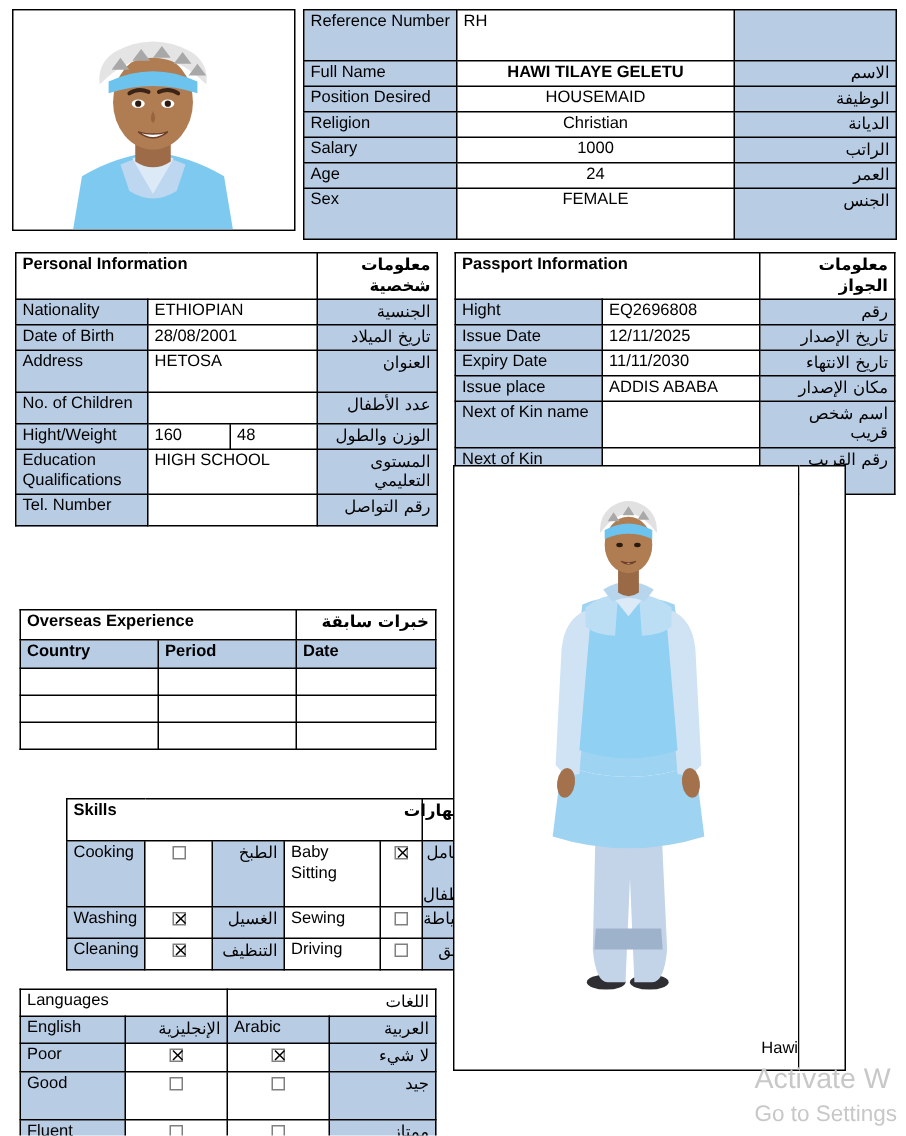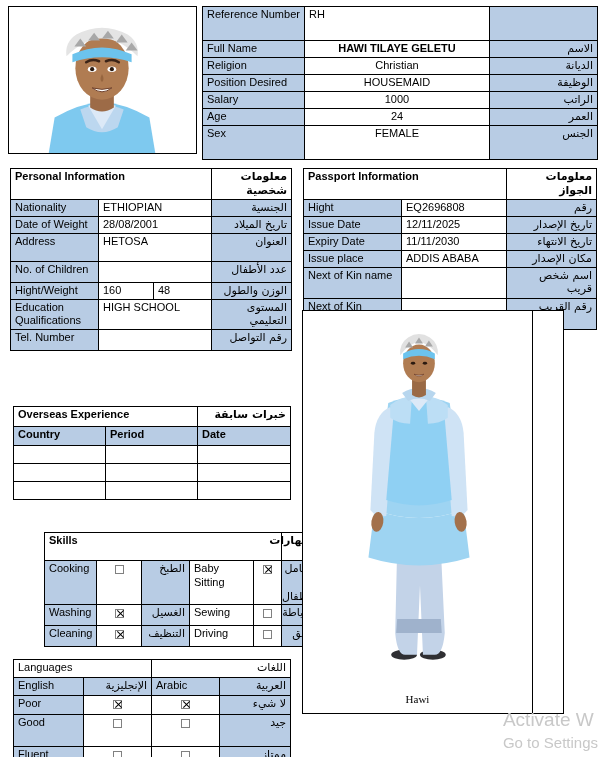--- a/index.html
+++ b/index.html
@@ -81,24 +81,23 @@
   #photo-side {
     position: absolute; left: 231px; top: 0;
     width: 31px; height: 404px;
     border: 1px solid #000000;
     border-left: none;
     background: #ffffff;
   }
   #photo-caption {
     position: absolute;
     left: 0; right: 0; bottom: 8px;
-    text-align: center;
+    text-align: right;
     font-size: 11px;
     color: #000000;
-    font-family: Liberation Serif, serif;
   }
 
   
   .cbx {
     display: inline-block;
     width: 9px; height: 9px;
     border: 1px solid #808080;
     background: #ffffff;
     position: relative;
     vertical-align: middle;
@@ -178,28 +177,28 @@
         <td class="blue" style="height:34px">Reference Number</td>
         <td class="white">RH</td>
         <td class="blue ar"></td>
       </tr>
       <tr>
         <td class="blue">Full Name</td>
         <td class="white ctr bold">HAWI TILAYE GELETU</td>
         <td class="blue ar">الاسم</td>
       </tr>
       <tr>
+        <td class="blue">Position Desired</td>
+        <td class="white ctr">HOUSEMAID</td>
+        <td class="blue ar">الوظيفة</td>
+      </tr>
+      <tr>
         <td class="blue">Religion</td>
         <td class="white ctr">Christian</td>
         <td class="blue ar">الديانة</td>
-      </tr>
-      <tr>
-        <td class="blue">Position Desired</td>
-        <td class="white ctr">HOUSEMAID</td>
-        <td class="blue ar">الوظيفة</td>
       </tr>
       <tr>
         <td class="blue">Salary</td>
         <td class="white ctr">1000</td>
         <td class="blue ar">الراتب</td>
       </tr>
       <tr>
         <td class="blue">Age</td>
         <td class="white ctr">24</td>
         <td class="blue ar">العمر</td>
@@ -223,21 +222,21 @@
       <tr>
         <td class="white sect-title" colspan="3" style="height:28px">Personal Information</td>
         <td class="white ar sect-title-ar">معلومات شخصية</td>
       </tr>
       <tr>
         <td class="blue">Nationality</td>
         <td class="white" colspan="2">ETHIOPIAN</td>
         <td class="blue ar">الجنسية</td>
       </tr>
       <tr>
-        <td class="blue">Date of Weight</td>
+        <td class="blue">Date of Birth</td>
         <td class="white" colspan="2">28/08/2001</td>
         <td class="blue ar">تاريخ الميلاد</td>
       </tr>
       <tr>
         <td class="blue" style="height:28px">Address</td>
         <td class="white" colspan="2">HETOSA</td>
         <td class="blue ar">العنوان</td>
       </tr>
       <tr>
         <td class="blue" style="height:21px">No. of Children</td>

